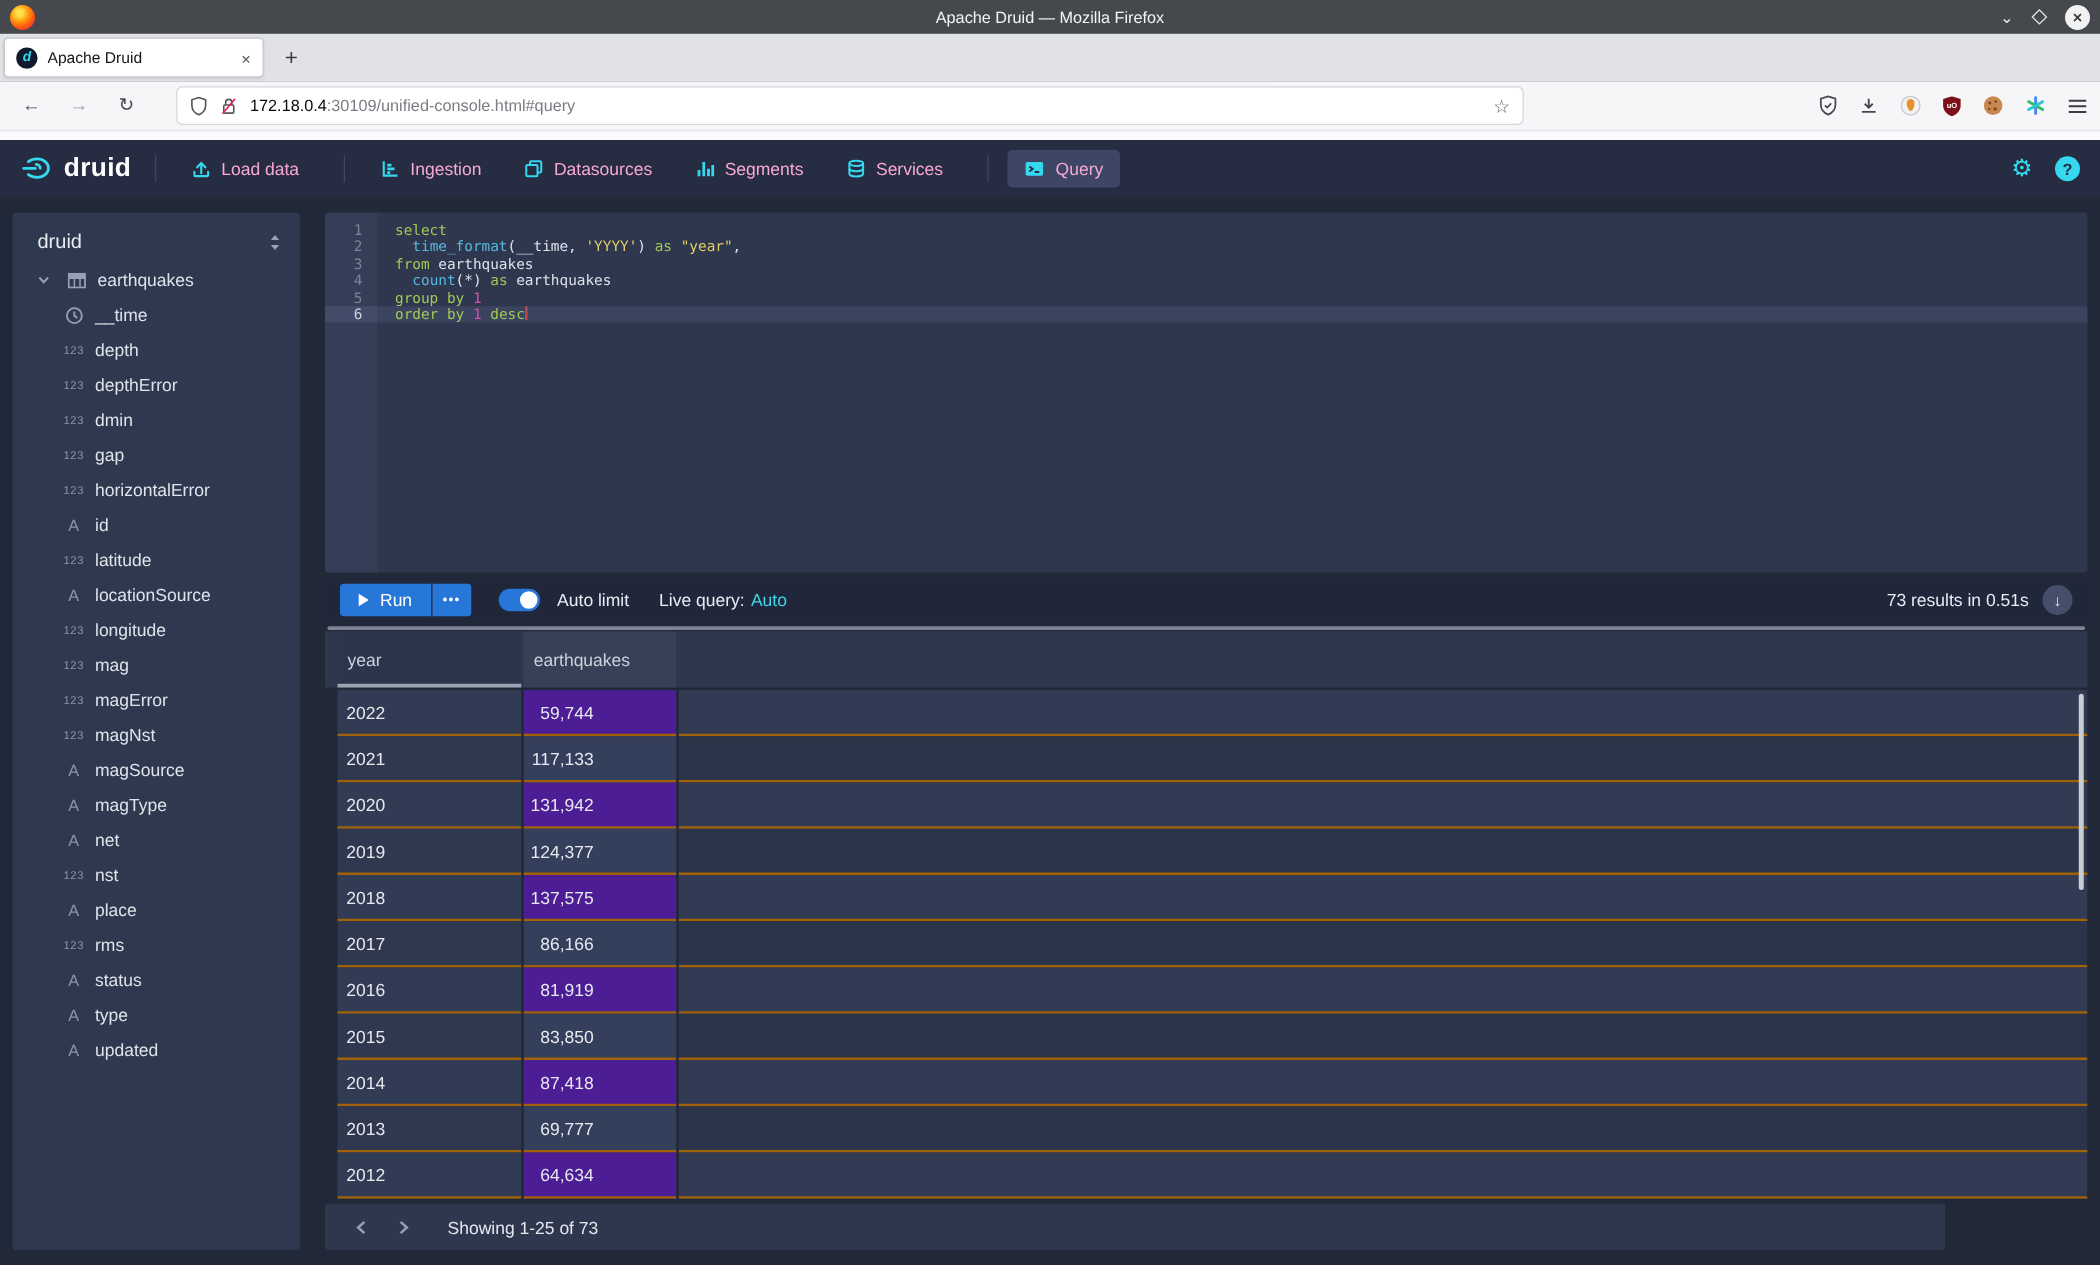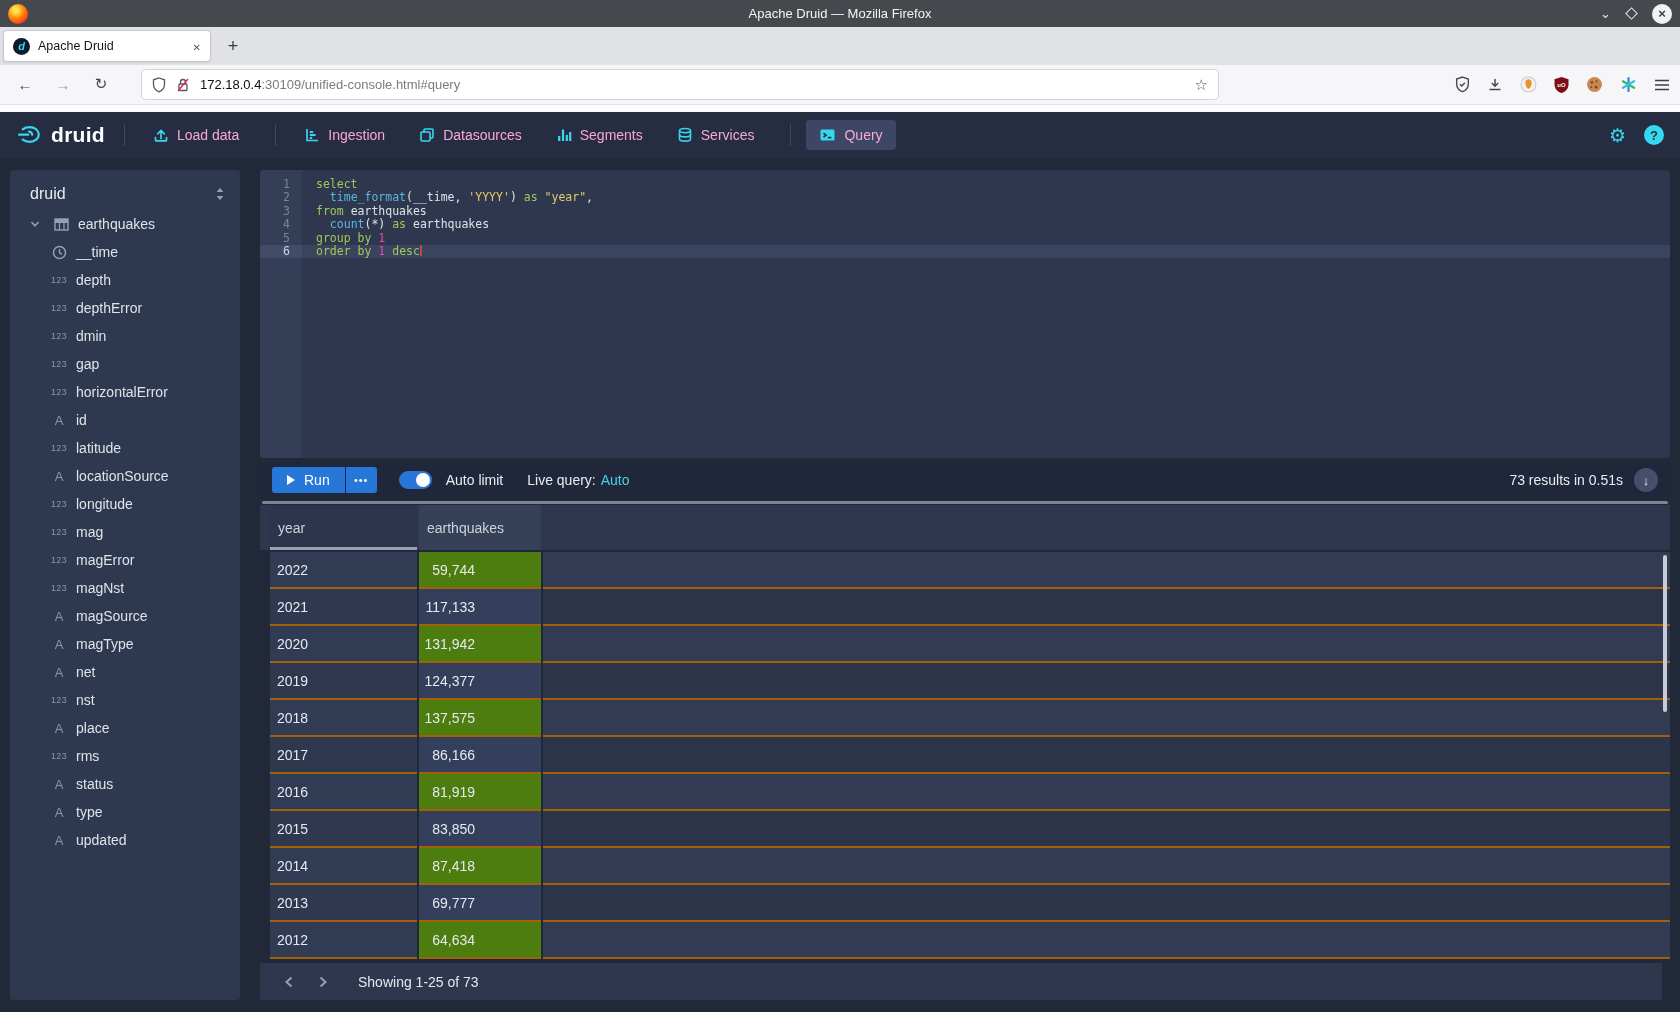--- a/index.html
+++ b/index.html
@@ -105,29 +105,29 @@
   .th-year{width:147px;margin-right:2px;background:#2c354b}
   .th-eq{width:122px;margin-right:2px;background:#364157}
   .th.sorted::after{content:"";position:absolute;left:0;right:0;bottom:0;height:3px;background:#9aa2b2}
   .rows{position:absolute;left:260px;top:394px;width:1410px;overflow:hidden}
   .t-row{display:flex;height:37px;padding-left:10px}
   .td{display:flex;align-items:center;font-size:14px;color:#e6e9ef;border-bottom:2px solid #a16207;cursor:pointer}
   .td-year{width:147px;margin-right:2px;padding-left:7px}
   .td-eq{width:122px;margin-right:2px;justify-content:flex-end;padding-right:66px}
   .td-fill{flex:1;cursor:default}
   .t-row.odd .td-year{background:#323b54}
-  .t-row.odd .td-eq{background:#4d7c0f}
+  .t-row.odd .td-eq{background:#4c1d95}
   .t-row.odd .td-fill{background:#323b53}
   .t-row.even .td-year{background:#2f384f}
   .t-row.even .td-eq{background:#343f5b}
   .t-row.even .td-fill{background:#2c3449}
   .vscroll{position:absolute;left:1663px;top:397px;width:4px;height:157px;background:#c8ccd3;border-radius:2px;cursor:pointer}
 
   
-  .pgbar{position:absolute;left:260px;top:805px;width:1402px;height:37px;background:#2e374e;border-radius:0 0 3px 3px;display:flex;align-items:center;gap:8px;padding-left:16px;font-size:14px;color:#e4e8ee}
+  .pgbar{position:absolute;left:260px;top:805px;width:1296px;height:37px;background:#2e374e;border-radius:0 0 3px 3px;display:flex;align-items:center;gap:8px;padding-left:16px;font-size:14px;color:#e4e8ee}
   .pg-btn{width:26px;height:26px;display:flex;align-items:center;justify-content:center;color:#98a1b3;cursor:pointer}
   .pg-label{margin-left:14px}
 
   svg{display:block}
 </style>
 </head>
 <body>
 
 <div class="titlebar">
   <span class="fx-logo"></span>

